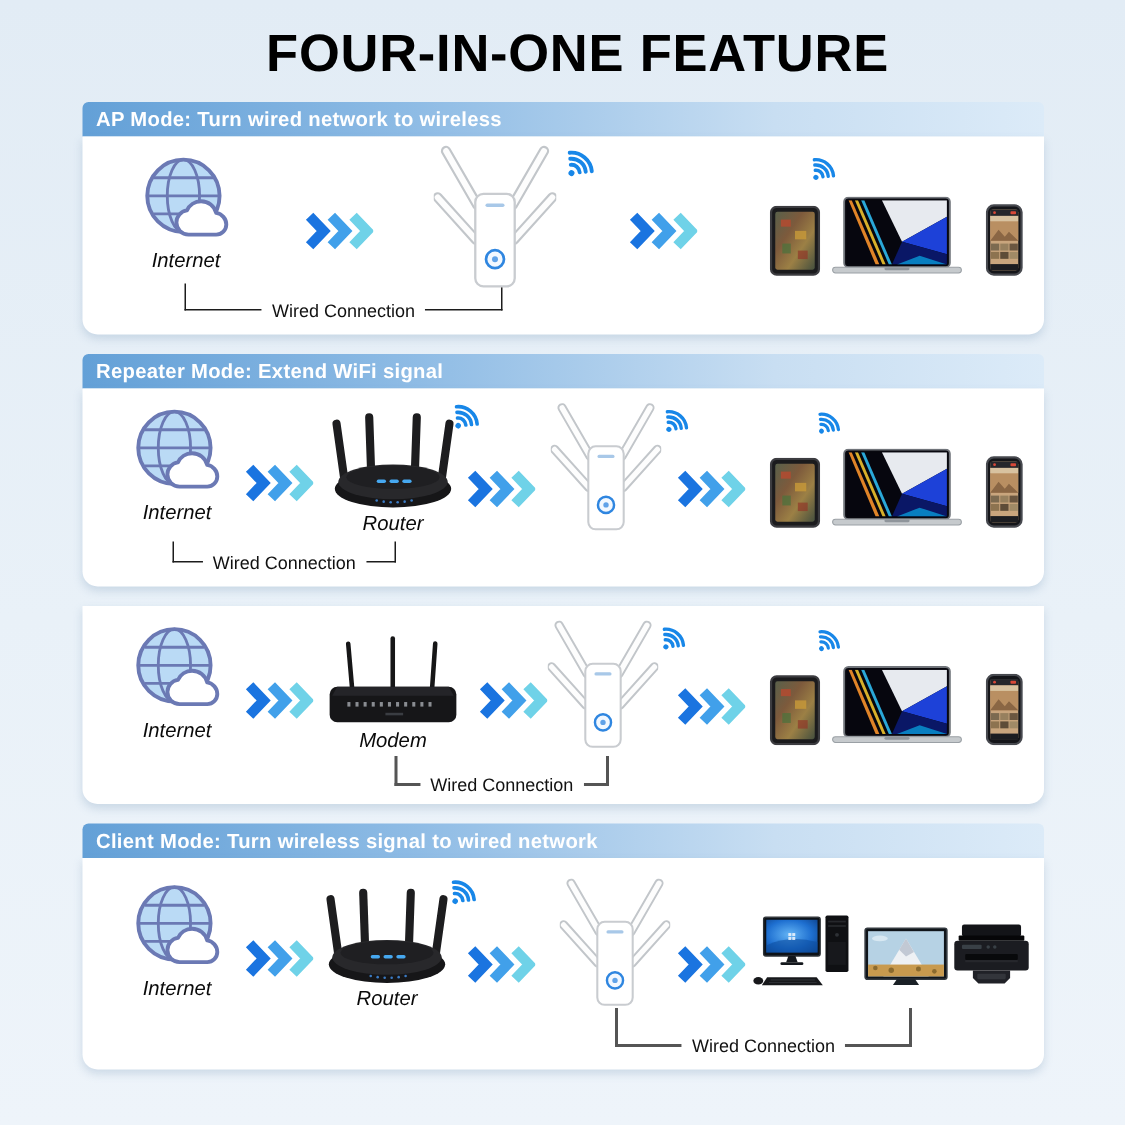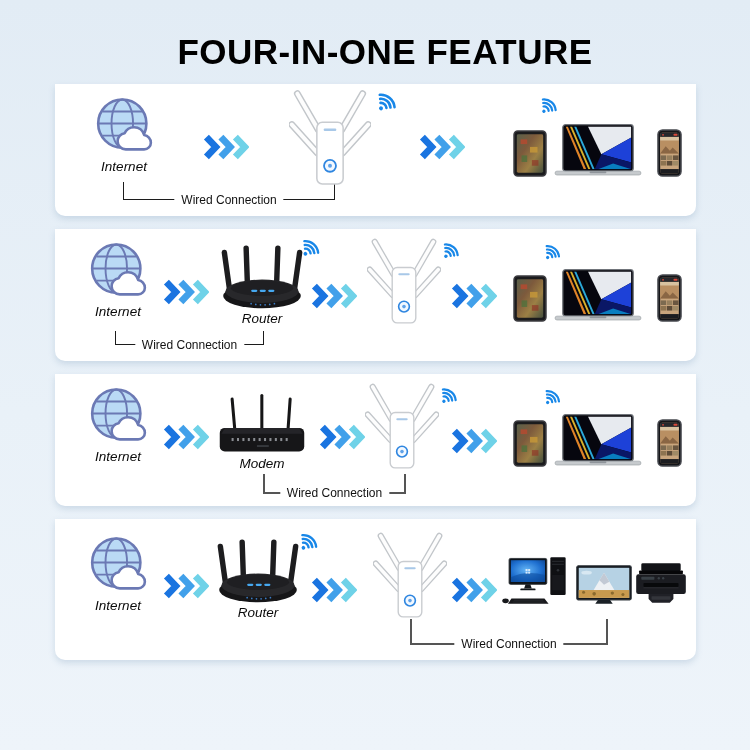--- a/index.html
+++ b/index.html
@@ -2,21 +2,21 @@
 <html><head>
 <meta charset="utf-8">
 <style>
   html,body{margin:0;padding:0;}
   .page{
     position:relative;width:750px;height:750px;overflow:hidden;
     background:linear-gradient(180deg,#e2ecf5 0%,#e9f1f8 55%,#eef4fa 100%);
     font-family:"Liberation Sans",sans-serif;color:#0a0a0a;
   }
   .title{
-    padding-top:31px;text-align:center;font-size:35px;line-height:42px;
+    padding-top:15px;text-align:center;font-size:35px;line-height:42px;
     font-weight:900;letter-spacing:.5px;color:#000;margin-bottom:11px;
     font-family:"Liberation Sans",sans-serif;
     margin-left:20px;
   }
   .section{margin:0 54px 13px 55px;}
   .bar{
     height:23px;line-height:23px;padding-left:9px;border-radius:4px 4px 0 0;
     background:linear-gradient(90deg,#63a0d7 0%,#8fbce5 35%,#c8def2 72%,#dcebf8 100%);
     color:#fff;font-weight:bold;font-size:13.5px;letter-spacing:.2px;
   }
@@ -241,20 +241,21 @@
     <rect x="24" y="48" width="26" height="5" rx="1" fill="#33353b"></rect>
   </symbol>
 </defs>
 </svg>
 
 <div class="page">
 
   <div class="title">FOUR-IN-ONE FEATURE</div>
 
   <div class="section">
+    <div class="bar">AP Mode: Turn wired network to wireless</div>
     <div class="card">
       <div class="wire" style="left:68px;top:98px;width:210px;height:17px">
         <span class="wlabel">Wired Connection</span>
       </div>
       <div class="node" style="left:36px;top:12px">
         <svg width="66" height="62">
             <use href="#globe"></use>
           </svg>
         <div class="nlabel">Internet</div>
       </div>
@@ -279,20 +280,21 @@
       <svg class="abs" style="left:499px;top:40px" width="88" height="52">
           <use href="#laptop"></use>
         </svg>
       <svg class="abs" style="left:602px;top:45px" width="25" height="48">
           <use href="#phone"></use>
         </svg>
     </div>
   </div>
 
   <div class="section">
+    <div class="bar">Repeater Mode: Extend WiFi signal</div>
     <div class="card">
       <div class="wire" style="left:60px;top:102px;width:147px;height:13px">
         <span class="wlabel">Wired Connection</span>
       </div>
       <div class="node" style="left:30px;top:12px">
         <svg width="66" height="62">
             <use href="#globe"></use>
           </svg>
         <div class="nlabel">Internet</div>
       </div>
@@ -376,20 +378,21 @@
       <svg class="abs" style="left:499px;top:40px" width="88" height="52">
           <use href="#laptop"></use>
         </svg>
       <svg class="abs" style="left:602px;top:45px" width="25" height="48">
           <use href="#phone"></use>
         </svg>
     </div>
   </div>
 
   <div class="section">
+    <div class="bar">Client Mode: Turn wireless signal to wired network</div>
     <div class="card tall">
       <div class="wire gray" style="left:355px;top:100px;width:194px;height:24px">
         <span class="wlabel">Wired Connection</span>
       </div>
       <div class="node" style="left:30px;top:16px">
         <svg width="66" height="62">
             <use href="#globe"></use>
           </svg>
         <div class="nlabel">Internet</div>
       </div>

